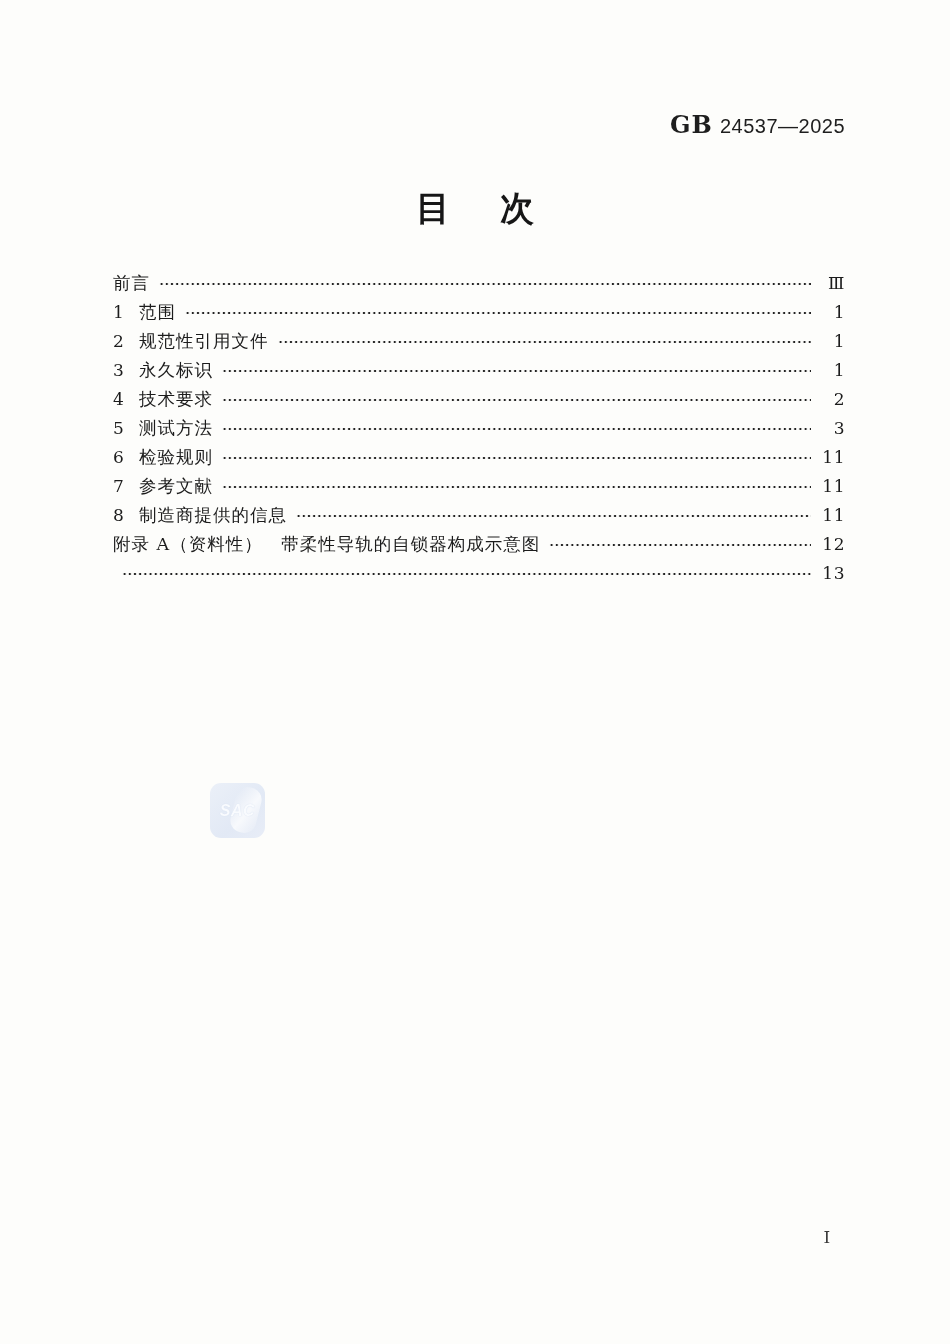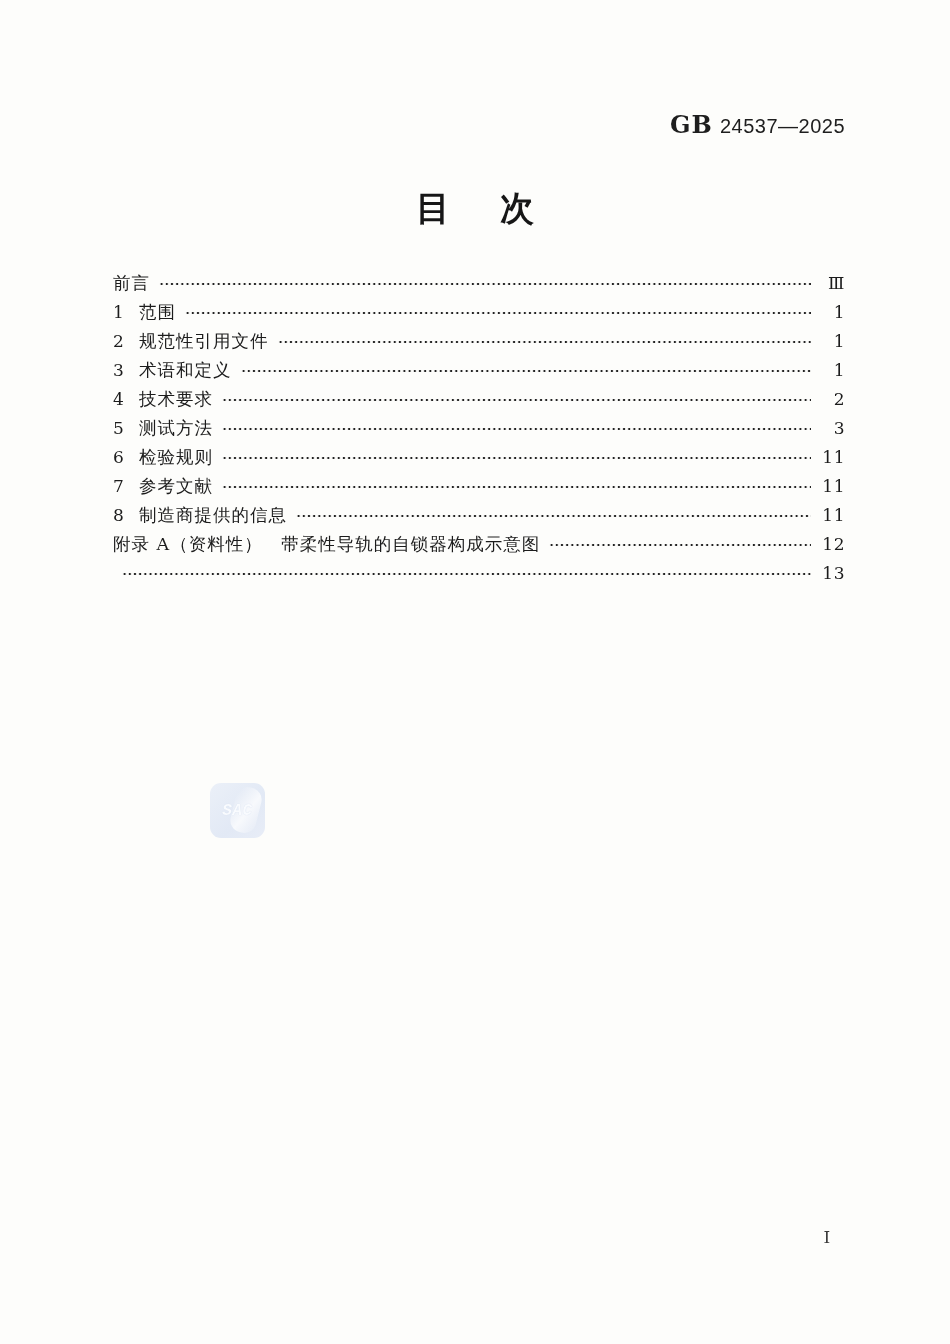--- a/index.html
+++ b/index.html
@@ -106,21 +106,21 @@
     position: absolute;
     right: 6px; top: 4px;
     width: 26px; height: 46px;
     border-radius: 12px;
     background: linear-gradient(115deg, rgba(255,255,255,0.0) 10%, rgba(255,255,255,0.75) 55%, rgba(255,255,255,0.1) 95%);
     transform: rotate(14deg);
   }
   .watermark .sac-text {
     position: relative;
     color: #f9fbfe;
-    font-family: Liberation Mono, monospace;
+    font-family: Liberation Sans, sans-serif;
     font-weight: bold;
     font-style: italic;
     font-size: 16px;
     letter-spacing: 0.5px;
     text-shadow: 0 0 1px #ccd8ec;
   }
 
   
   .footer-page-num {
     position: absolute;
@@ -157,21 +157,21 @@
     <span class="toc-page">1</span>
   </div>
       <div class="toc-row">
     <span class="toc-num">2</span>
     <span class="toc-label">规范性引用文件</span>
     <span class="toc-dots"></span>
     <span class="toc-page">1</span>
   </div>
       <div class="toc-row">
     <span class="toc-num">3</span>
-    <span class="toc-label">术语和定义</span>
+    <span class="toc-label">永久标识</span>
     <span class="toc-dots"></span>
     <span class="toc-page">1</span>
   </div>
       <div class="toc-row">
     <span class="toc-num">4</span>
     <span class="toc-label">技术要求</span>
     <span class="toc-dots"></span>
     <span class="toc-page">2</span>
   </div>
       <div class="toc-row">

